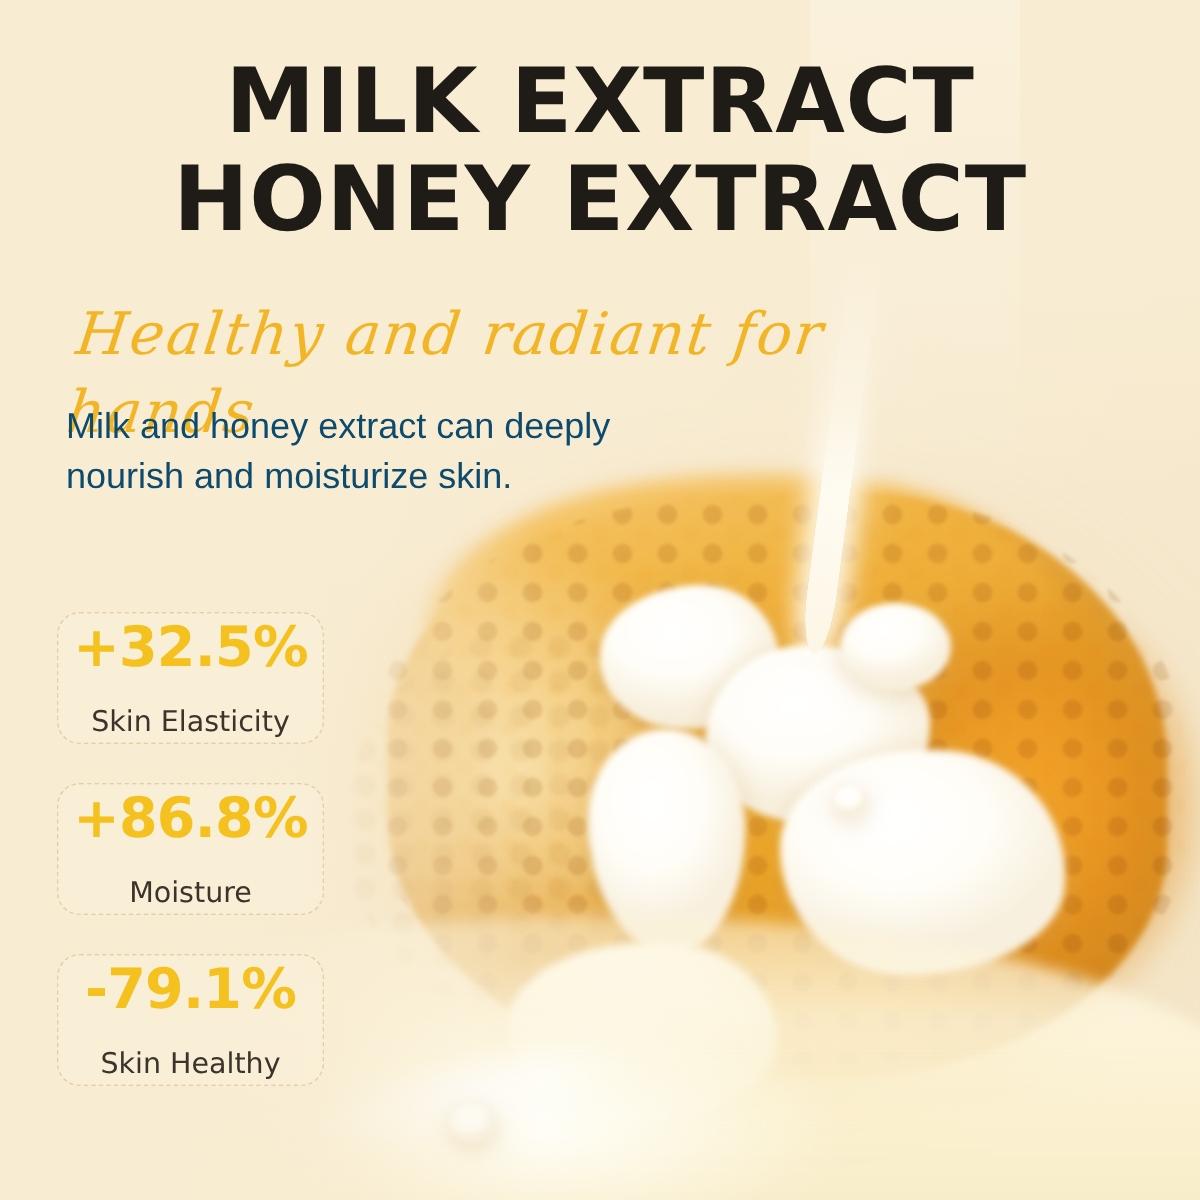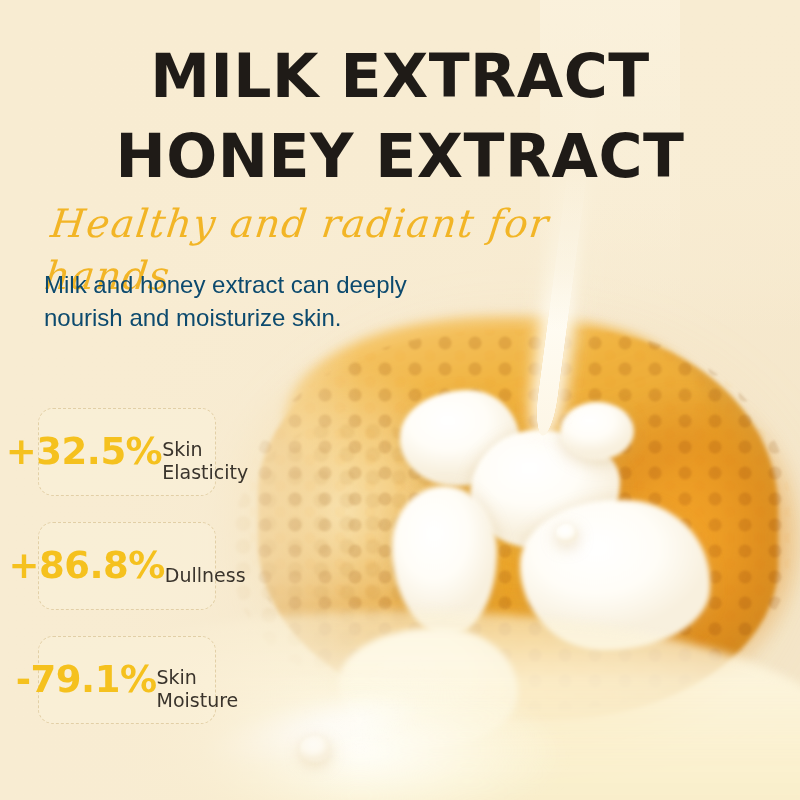--- a/index.html
+++ b/index.html
@@ -229,21 +229,21 @@
   }
 
   
   .headline {
     position: absolute;
     left: 0; top: 36px;
     width: 800px;
     text-align: center;
     color: #1f1b17;
     font-size: 60px;
-    line-height: 80px;
+    line-height: 65px;
     font-weight: 700;
     letter-spacing: 0.5px;
     font-family: "DejaVu Sans", sans-serif;
     white-space: pre-line;
   }
 
   .script {
     position: absolute;
     left: 48px; top: 198px;
     width: 520px;
@@ -278,21 +278,21 @@
   .badge {
     position: relative;
     width: 178px;
     height: 88px;
     margin-bottom: 26px;
     box-sizing: border-box;
     border: 1.6px dashed #e2cfa6;
     border-radius: 15px;
     background: rgba(250,240,217,0.62);
     display: flex;
-    flex-direction: row;
+    flex-direction: column;
     align-items: center;
     justify-content: center;
   }
   .badge-value {
     color: #f5c11e;
     font-size: 37px;
     line-height: 40px;
     font-weight: 700;
     font-family: "DejaVu Sans", sans-serif;
     letter-spacing: -0.5px;
@@ -355,21 +355,21 @@
   <div class="body-copy">Milk and honey extract can deeply
 nourish and moisturize skin.</div>
 
   <div class="stats">
     <div class="badge">
       <div class="badge-value">+32.5%</div>
       <div class="badge-label">Skin Elasticity</div>
     </div>
     <div class="badge">
       <div class="badge-value">+86.8%</div>
-      <div class="badge-label">Dullness</div>
+      <div class="badge-label">Moisture</div>
     </div>
     <div class="badge">
       <div class="badge-value">-79.1%</div>
-      <div class="badge-label">Skin Moisture</div>
+      <div class="badge-label">Skin Healthy</div>
     </div>
   </div>
 
 </div>
 
 </body></html>

